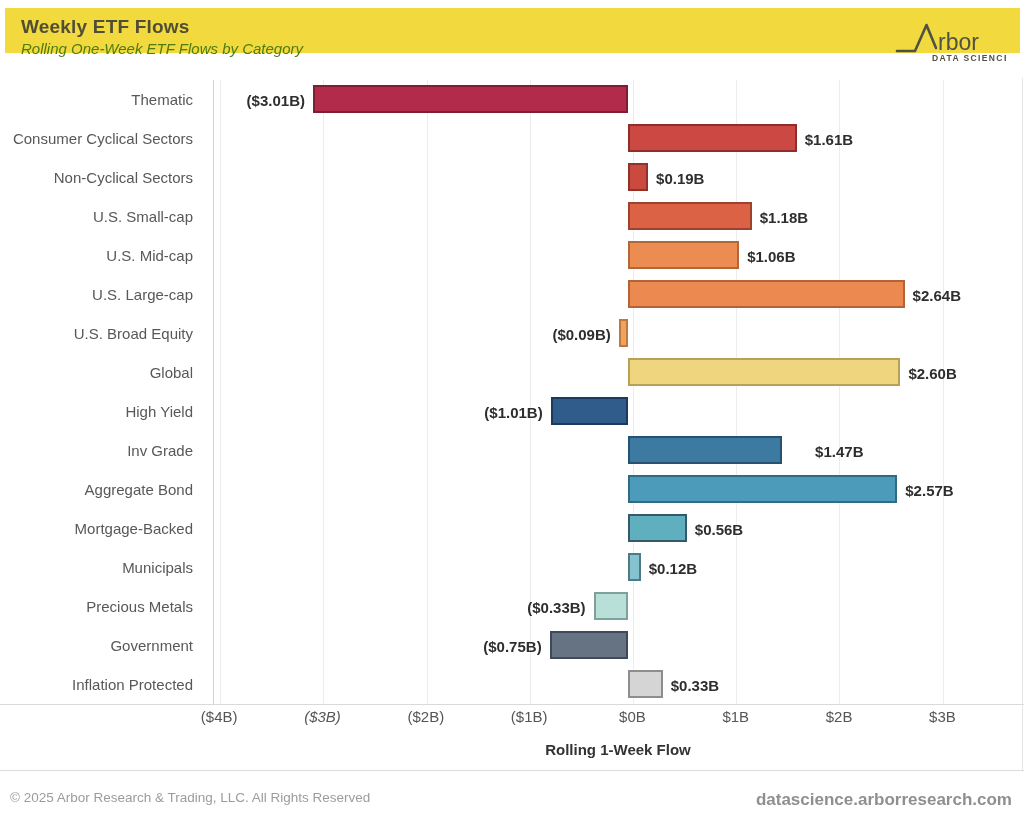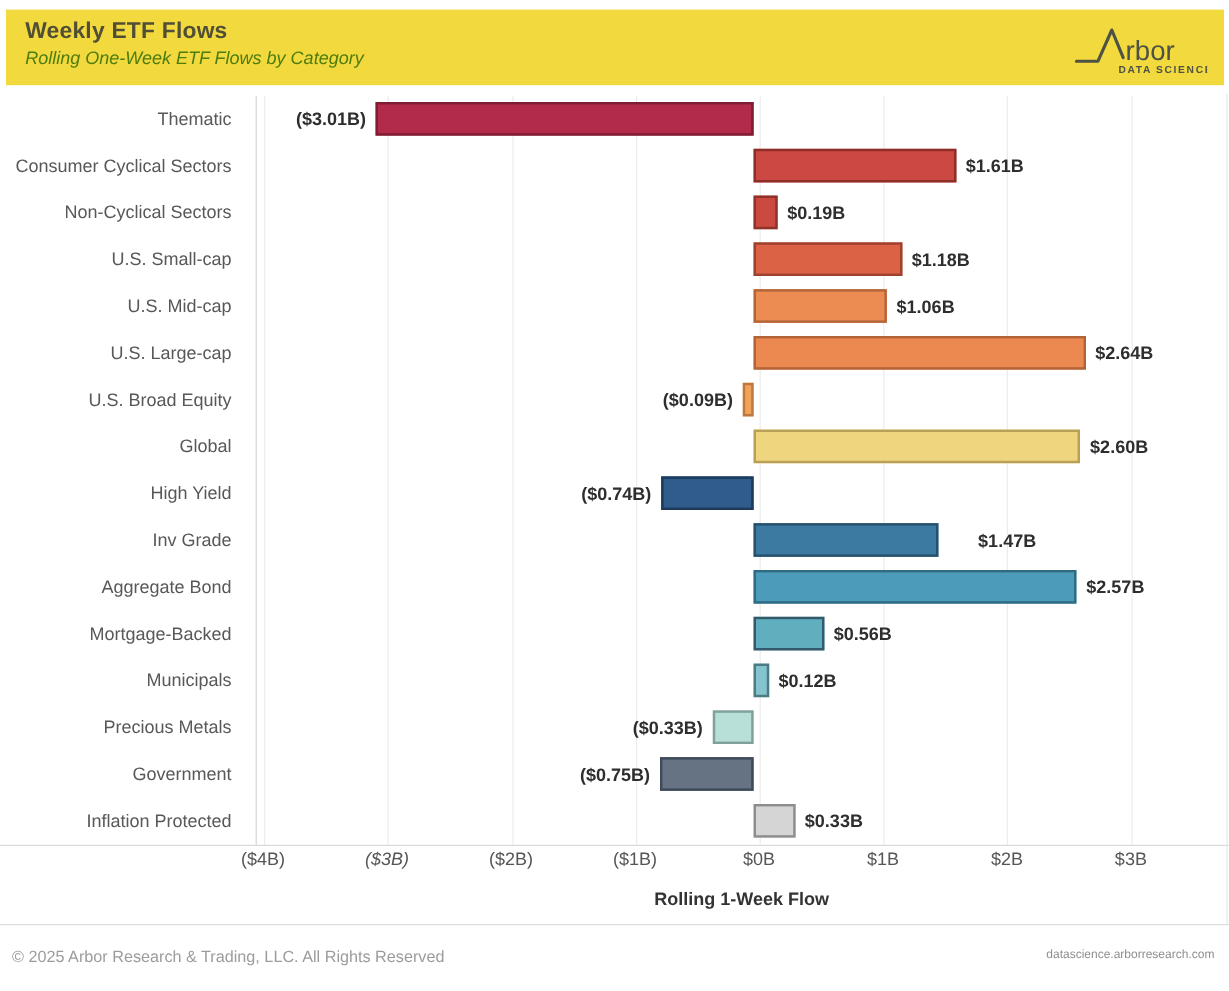--- a/index.html
+++ b/index.html
@@ -7,21 +7,21 @@
   body {
     position: relative;
     font-family: "Liberation Sans", "DejaVu Sans", sans-serif;
     background: #ffffff;
     overflow: hidden;
   }
 
   
   .header {
     position: absolute;
-    left: 5px; right: 4px; top: 8px; height: 63px;
+    left: 5px; right: 4px; top: 8px; height: 45px;
     background: #f2d93d;
     padding: 8px 0 0 16px;
   }
   .header-title { font-size: 19px; font-weight: bold; color: #514e36; letter-spacing: 0.2px; }
   .header-subtitle { font-size: 15px; font-style: italic; color: #4d7c0f; margin-top: 2px; }
   .logo { position: absolute; right: 14px; top: 12px; }
 
   
   #plot-overlay {
     position: absolute;
@@ -64,21 +64,21 @@
     font-size: 15px; font-weight: bold; color: #333333;
   }
 
   
   .footer {
     position: absolute; left: 0; right: 0; top: 770px; bottom: 0;
     border-top: 1px solid #dcdcdc;
     background: #ffffff;
   }
   .footer-left { position: absolute; left: 10px; top: 19px; font-size: 13.5px; color: #9c9c9c; }
-  .footer-right { position: absolute; right: 12px; top: 19px; font-size: 10px; color: #8f8f8f; }
+  .footer-right { position: absolute; right: 12px; top: 19px; font-size: 17px; color: #8f8f8f; font-weight: bold; }
 </style>
 </head>
 <body>
 
 <div class="header">
   <div class="header-title">Weekly ETF Flows</div>
   <div class="header-subtitle">Rolling One-Week ETF Flows by Category</div>
   <div class="logo">
     <svg width="112" height="44" viewBox="0 0 112 44">
       <path d="M3 31 L21 31 L32.5 5 L42 28" stroke="#4e5245" stroke-width="2.6" fill="none" stroke-linejoin="round" stroke-linecap="round"></path>
@@ -155,21 +155,21 @@
       <div class="row-label">Global</div>
       <div class="row-plot">
         <div class="bar" style="left: 51.7857%; width: 33.1633%; background: rgb(239, 213, 125); border-color: rgb(184, 161, 86);"></div>
         <span class="bar-value" style="left: calc(84.949% + 8px);">$2.60B</span>
       </div>
     </div>
     <div class="row">
       <div class="row-label">High Yield</div>
       <div class="row-plot">
         <div class="bar" style="left: 42.3469%; width: 9.43878%; background: rgb(47, 92, 139); border-color: rgb(28, 58, 92);"></div>
-        <span class="bar-value" style="right: calc(57.6531% + 8px);">($0.74B)</span>
+        <span class="bar-value" style="right: calc(57.6531% + 8px);">($1.01B)</span>
       </div>
     </div>
     <div class="row">
       <div class="row-label">Inv Grade</div>
       <div class="row-plot">
         <div class="bar" style="left: 51.7857%; width: 18.75%; background: rgb(60, 122, 161); border-color: rgb(38, 82, 111);"></div>
         <span class="bar-value" style="left: calc(70.5357% + 8px); margin-left: 25px;">$1.47B</span>
       </div>
     </div>
     <div class="row">

